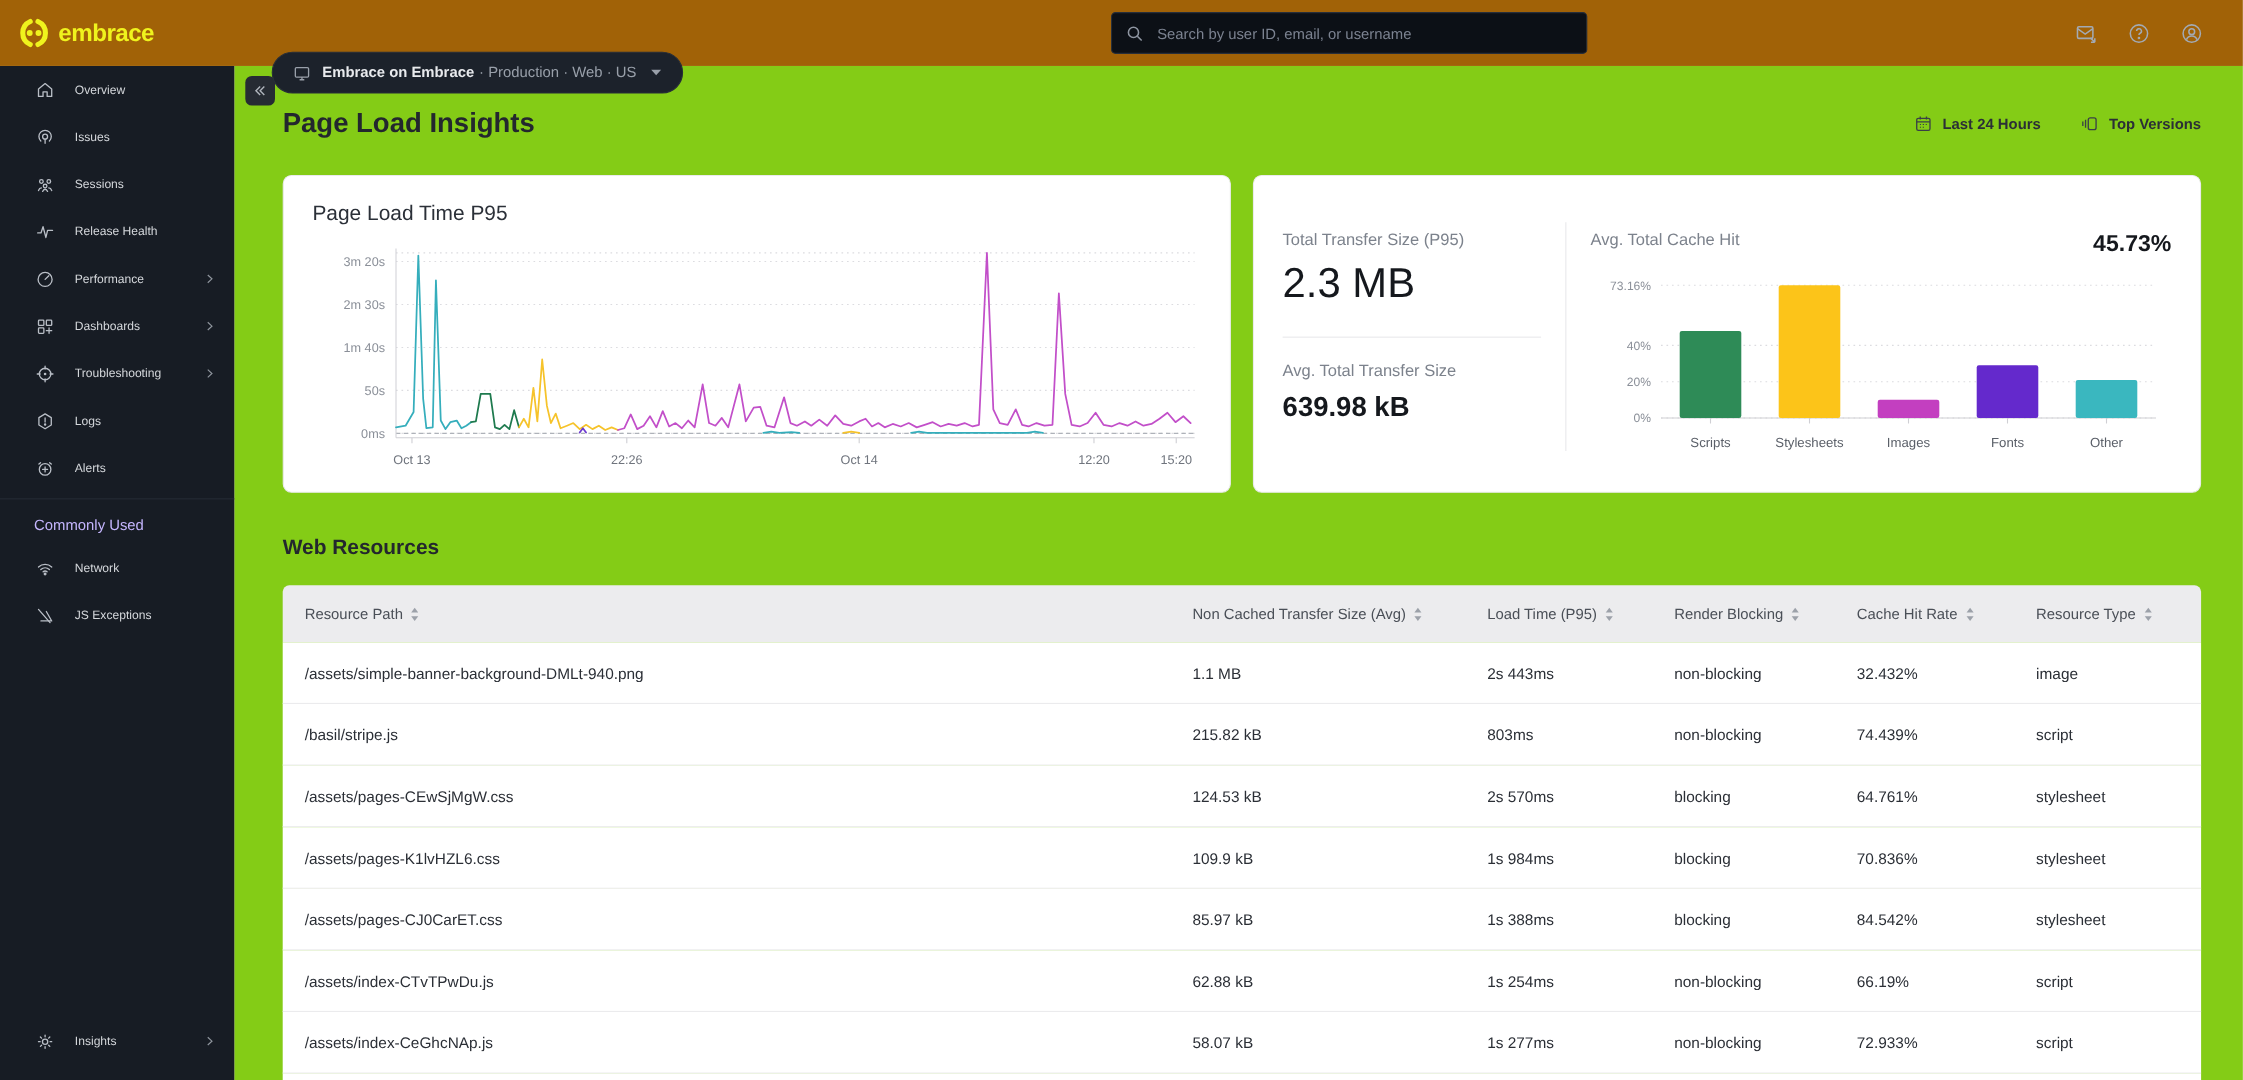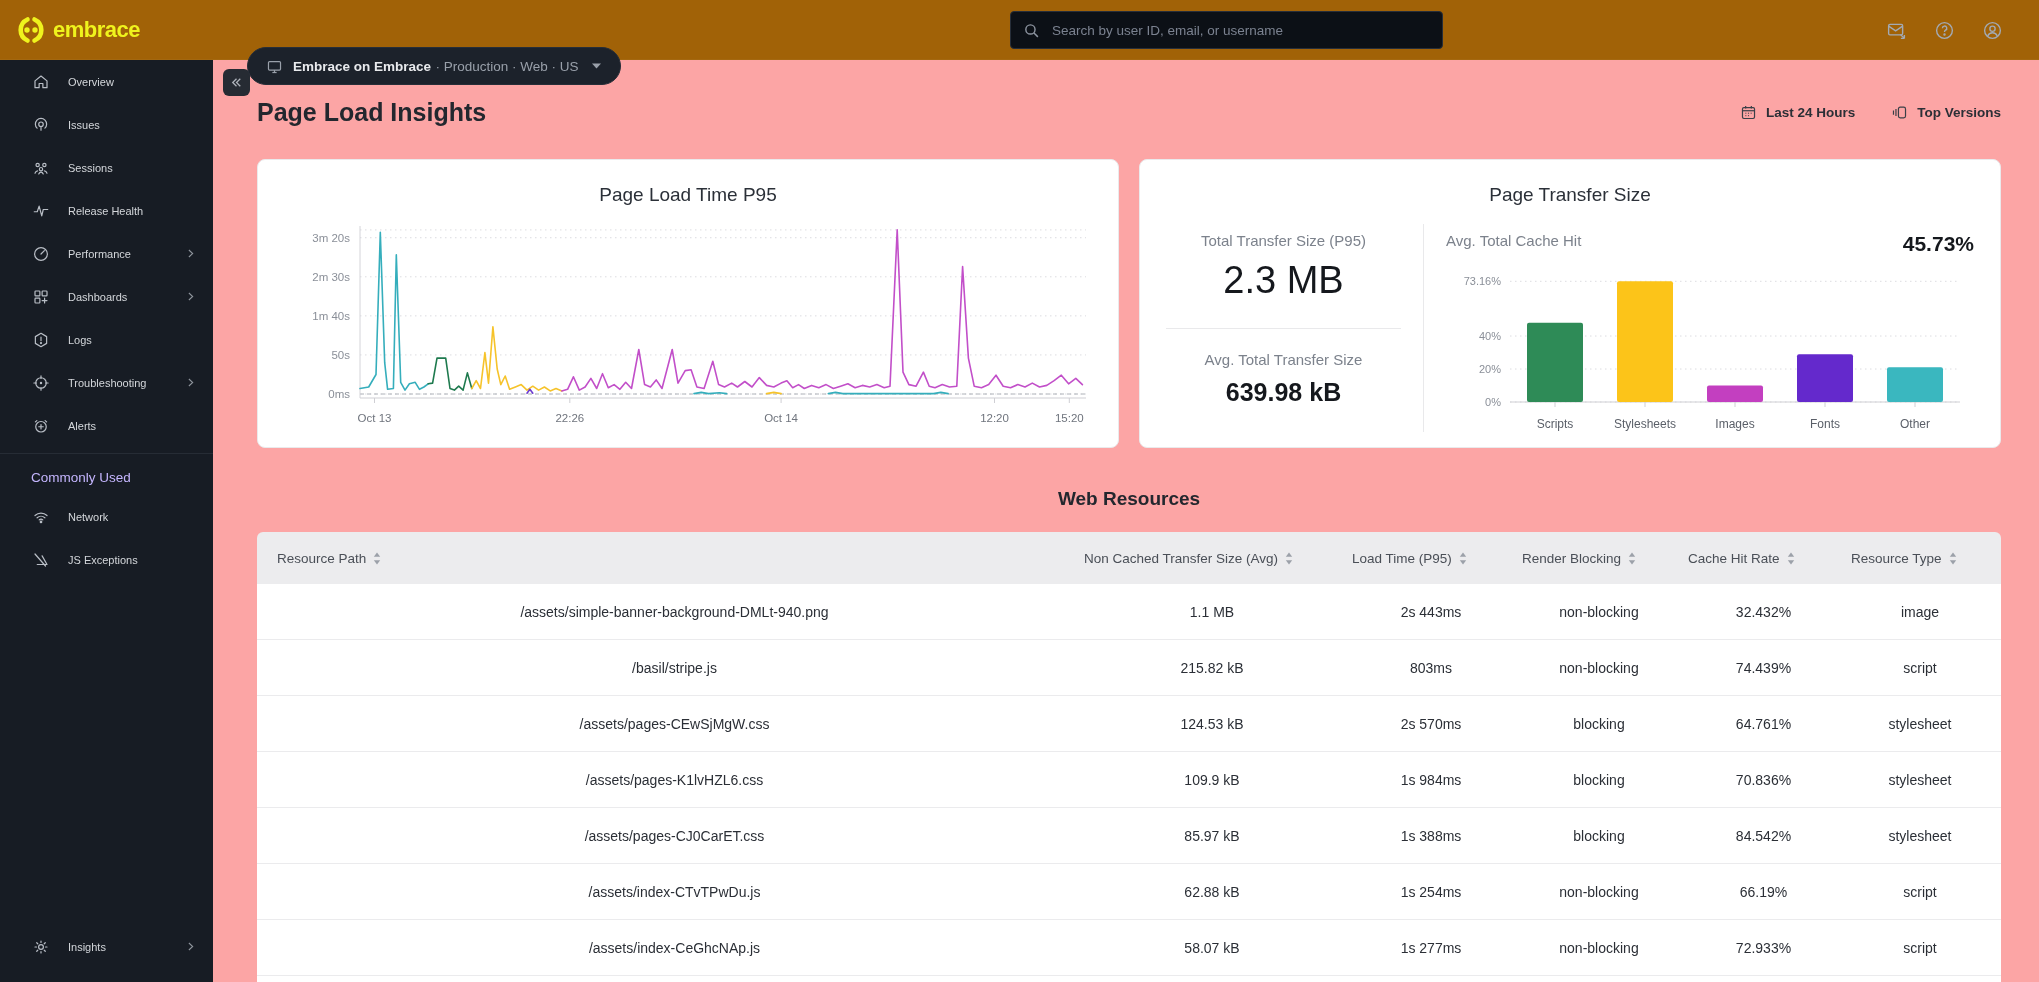--- a/index.html
+++ b/index.html
@@ -41,21 +41,21 @@
   .side-item {
     height:43px; display:flex; align-items:center; padding:0 16px 0 31px;
     color:#d4d7db; font-size:11px; cursor:pointer;
   }
   .side-item .s-icon { width:20px; display:flex; justify-content:center; margin-right:17px; color:#b9bec6; }
   .side-item .chev { margin-left:auto; color:#8f959d; display:flex; }
   .side-divider { border-top:1px solid #262c35; margin:6px 0 8px 0; }
   .side-section { padding:8px 16px 10px 31px; color:#c4b5fd; font-size:13.5px; }
   .side-settings { position:absolute; bottom:14px; left:0; right:0; }
   
-  .main { position:absolute; top:60px; left:213px; right:0; bottom:0; background:#fca5a5; overflow:hidden;text-align:center; }
+  .main { position:absolute; top:60px; left:213px; right:0; bottom:0; background:#84cc16; overflow:hidden; }
   .collapse-btn {
     position:absolute; left:10px; top:9px; width:27px; height:27px;
     background:#262b33; border-radius:6px; color:#aeb3bb;
     display:flex; align-items:center; justify-content:center; cursor:pointer;
   }
   .page-header { display:flex; justify-content:space-between; align-items:center; margin:38px 38px 0 44px; }
   .page-title { font-size:25px; font-weight:bold; color:#23272e; }
   .header-controls { display:flex; align-items:center; gap:36px; }
   .hc-item { display:flex; align-items:center; gap:9px; font-size:13.5px; font-weight:bold; color:#2b2f36; cursor:pointer; }
   .hc-item .hc-icon { color:#3a3f47; display:flex; }
@@ -226,41 +226,41 @@
         <span>Dashboards</span>
         <span class="chev">
           <svg width="13" height="13" viewBox="0 0 24 24" fill="none" stroke="currentColor" stroke-width="2">
             <path d="M9 5.5 L16 12 L9 18.5"></path>
           </svg>
         </span>
       </div>
       <div class="side-item">
         <span class="s-icon">
           <svg width="18" height="18" viewBox="0 0 24 24" fill="none" stroke="currentColor" stroke-width="1.6" stroke-linecap="round" stroke-linejoin="round">
-            <path d="M12 3 L19.5 7.5 V16.5 L12 21 L4.5 16.5 V7.5 Z"></path>
-            <path d="M12 8 V13"></path>
-            <circle cx="12" cy="16" r="0.7" fill="currentColor"></circle>
-          </svg>
-        </span>
-        <span>Logs</span>
-      </div>
-      <div class="side-item">
-        <span class="s-icon">
-          <svg width="18" height="18" viewBox="0 0 24 24" fill="none" stroke="currentColor" stroke-width="1.6" stroke-linecap="round" stroke-linejoin="round">
             <circle cx="12" cy="12" r="7"></circle>
             <path d="M12 2.5 V6 M21.5 12 H18 M12 21.5 V18 M2.5 12 H6"></path>
             <circle cx="12" cy="12" r="0.8" fill="currentColor"></circle>
           </svg>
         </span>
         <span>Troubleshooting</span>
         <span class="chev">
           <svg width="13" height="13" viewBox="0 0 24 24" fill="none" stroke="currentColor" stroke-width="2">
             <path d="M9 5.5 L16 12 L9 18.5"></path>
           </svg>
         </span>
+      </div>
+      <div class="side-item">
+        <span class="s-icon">
+          <svg width="18" height="18" viewBox="0 0 24 24" fill="none" stroke="currentColor" stroke-width="1.6" stroke-linecap="round" stroke-linejoin="round">
+            <path d="M12 3 L19.5 7.5 V16.5 L12 21 L4.5 16.5 V7.5 Z"></path>
+            <path d="M12 8 V13"></path>
+            <circle cx="12" cy="16" r="0.7" fill="currentColor"></circle>
+          </svg>
+        </span>
+        <span>Logs</span>
       </div>
       <div class="side-item">
         <span class="s-icon">
           <svg width="18" height="18" viewBox="0 0 24 24" fill="none" stroke="currentColor" stroke-width="1.6" stroke-linecap="round" stroke-linejoin="round">
             <circle cx="12" cy="13" r="7"></circle>
             <path d="M12 10 V16 M9 13 H15"></path>
             <path d="M4.5 6.5 L6.5 4.8 M19.5 6.5 L17.5 4.8"></path>
           </svg>
         </span>
         <span>Alerts</span>
@@ -378,21 +378,20 @@
             <polyline points="243.0,177.2 245.9,173.3 248.8,177.2" fill="none" stroke="#6d3bcf" stroke-width="1.6" stroke-linejoin="round" stroke-linecap="round"></polyline>
             <polyline points="277.8,174.9 283.6,173.3 289.4,160.8 295.3,174.1 301.1,171.0 306.9,162.4 312.7,172.5 318.5,157.7 324.3,171.7 330.1,168.6 335.9,173.3 341.7,166.3 347.5,172.5 354.8,133.5 360.6,168.6 366.4,171.0 372.2,163.9 378.0,172.5 388.2,133.5 394.0,167.1 401.2,154.6 407.1,153.8 412.9,171.0 420.1,172.5 428.8,145.2 434.6,168.6 440.5,171.0 447.7,167.1 453.5,171.0 460.8,165.5 468.0,171.0 475.3,161.6 482.6,169.4 489.8,171.0 497.1,167.1 502.9,164.7 508.7,171.7 514.5,168.6 520.3,172.5 527.6,169.4 534.8,171.7 542.1,168.6 549.4,172.5 556.6,170.2 563.9,167.8 571.1,171.7 578.4,169.4 585.7,171.0 592.9,168.6 600.2,171.7 606.0,170.2 613.2,13.9 619.0,156.1 624.9,168.6 632.1,170.2 639.4,156.1 645.2,170.2 651.0,171.7 658.3,168.6 665.5,171.0 672.8,170.2 678.6,50.6 684.4,142.1 690.2,170.2 697.5,171.7 704.7,168.6 712.0,159.2 719.2,170.2 726.5,171.7 733.8,168.6 741.0,171.0 748.3,167.1 755.5,171.0 762.8,169.4 770.1,164.7 777.3,159.2 784.6,167.8 791.8,162.4 798.4,168.6" fill="none" stroke="#c24fc9" stroke-width="1.6" stroke-linejoin="round" stroke-linecap="round"></polyline>
             <polyline points="410.0,177.6 417.2,176.4 424.5,177.6 435.4,176.8 442.6,177.6" fill="none" stroke="#35aebc" stroke-width="1.6" stroke-linejoin="round" stroke-linecap="round"></polyline>
             <polyline points="482.6,177.6 489.8,176.4 497.1,177.6" fill="none" stroke="#f6c32a" stroke-width="1.6" stroke-linejoin="round" stroke-linecap="round"></polyline>
             <polyline points="544.3,177.6 551.5,176.4 558.8,177.6 649.5,177.6 656.8,176.4 664.1,177.6" fill="none" stroke="#35aebc" stroke-width="1.6" stroke-linejoin="round" stroke-linecap="round"></polyline>
           </svg>
         </div>
     </div>
 
     <div class="card">
-      <div class="card-title">Page Transfer Size</div>
       <div class="transfer-body">
         <div class="t-left">
           <div class="t-label">Total Transfer Size (P95)</div>
           <div class="t-big">2.3 MB</div>
           <hr class="t-hr">
           <div class="t-label">Avg. Total Transfer Size</div>
           <div class="t-mid">639.98 kB</div>
         </div>
         <div class="t-vdiv"></div>
         <div class="t-right">

